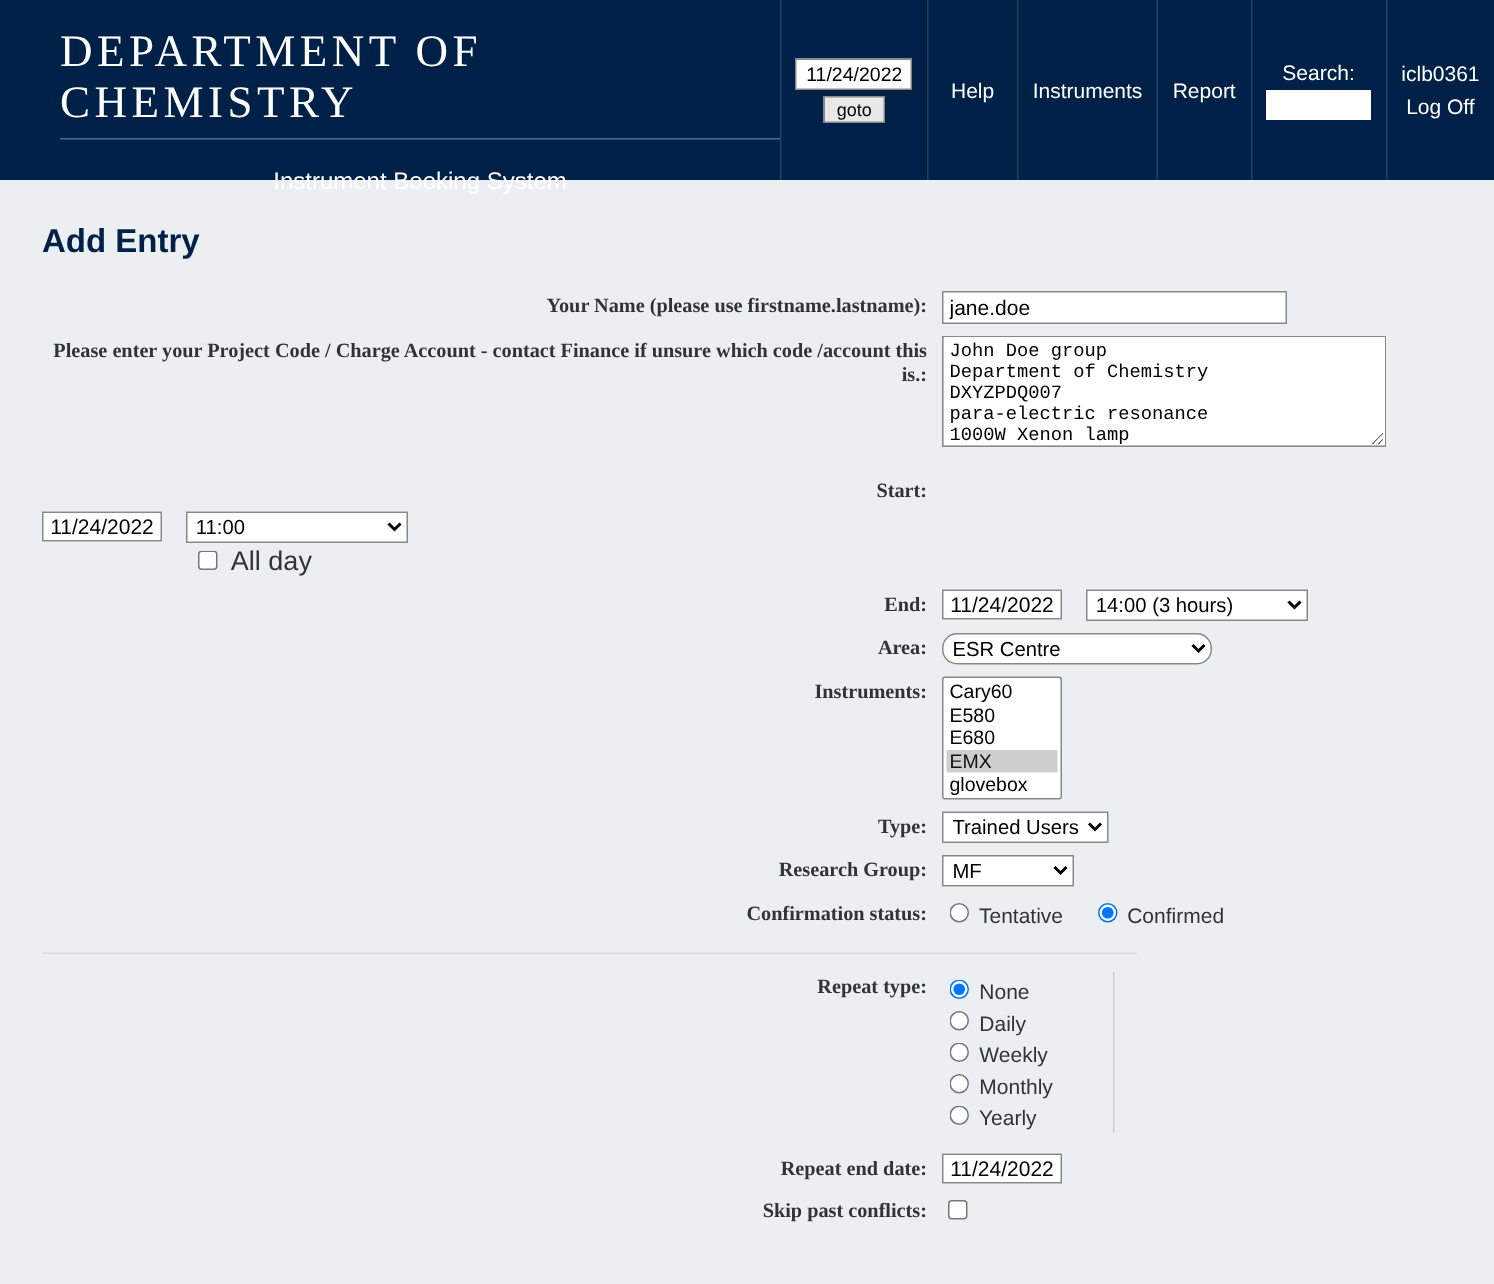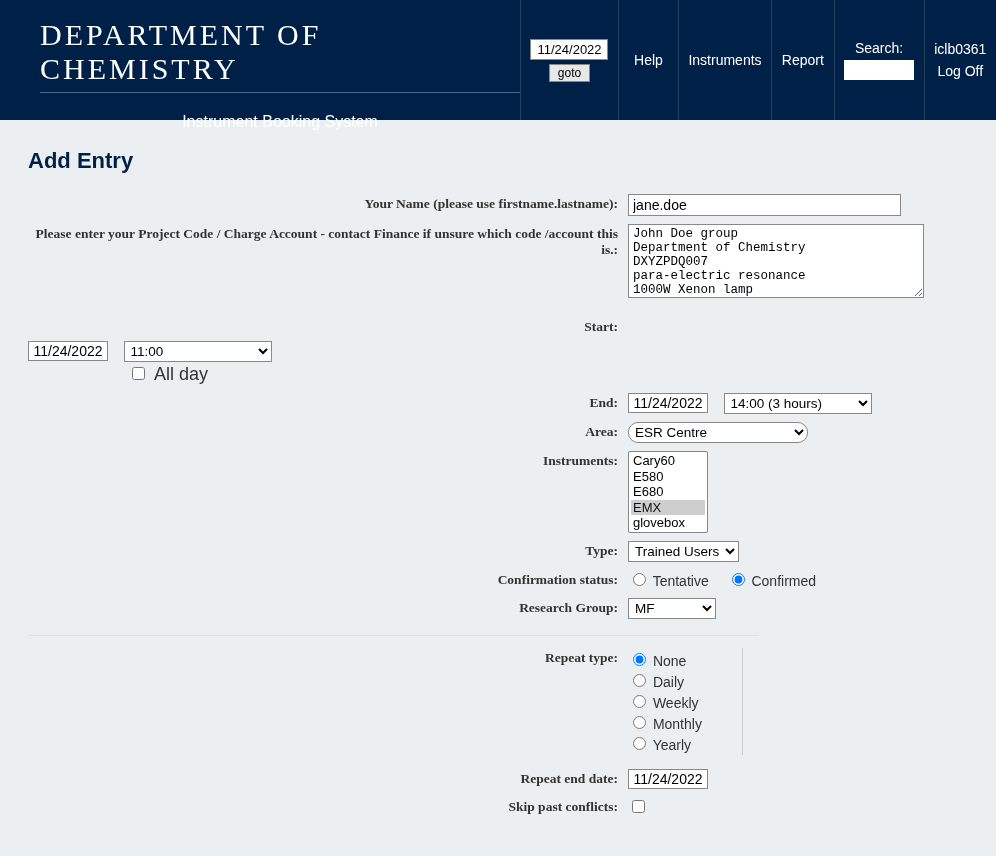--- a/index.html
+++ b/index.html
@@ -52,21 +52,21 @@
   .search-input { width:70px; height:20px; border:none; background:#fff; margin-top:4px; }
   .user-cell { text-align:center; line-height:1.6; }
 
   .content { padding: 18px 28px 40px 28px; }
   .page-title { font-size: 22px; font-weight:bold; color:#002147; margin: 10px 0 18px 0; }
 
   .form-row { display:flex; margin: 4px 0; align-items:flex-start; }
   .form-label { width: 600px; text-align:right; font-weight:bold; padding: 4px 10px 4px 0; font-size:13.5px;font-family:Liberation Serif, serif; }
   .form-control { flex:1; padding: 2px 0; }
 
-  input[type=text].wide { width: 273px; padding:2px 4px; border:1px solid #888; font-size:14px; }
+  input[type=text].wide { width: 230px; padding:2px 4px; border:1px solid #888; font-size:14px; }
   textarea.wide { width: 296px; height: 74px; padding:2px 4px; border:1px solid #888; font-family: Liberation Mono, monospace; font-size:12.5px; resize: both; overflow-y: scroll; }
   .date-input { width:80px; padding:1px 4px; border:1px solid #888; text-align:center; font-size:14px; }
   select { border:1px solid #888; font-size:13.5px; background:#fff; padding:1px 2px; }
   .time-select { width:148px; }
   .area-select { width:180px;border-radius:10px; }
   .instr-select { width:80px; font-family:Arial; font-size:13px; }
   .instr-select option { padding:0 2px; }
   .type-select, .rg-select { }
   .allday { font-size:18px; margin-left:2px; }
   .radio-row label { margin-right:14px; font-size:14px; }
@@ -169,30 +169,30 @@
         </select>
     </div>
   </div>
 
   <div class="form-row">
     <div class="form-label">Type:</div>
     <div class="form-control"><select class="type-select"><option>Trained Users</option></select></div>
   </div>
 
   <div class="form-row">
+    <div class="form-label">Research Group:</div>
+    <div class="form-control"><select class="rg-select" style="width:88px;"><option>MF</option></select></div>
+  </div>
+
+  <div class="form-row">
     <div class="form-label">Confirmation status:</div>
     <div class="form-control radio-row">
       <label><input type="radio" name="conf" style=""> <span>Tentative</span></label>
       <label><input type="radio" name="conf" checked="" style=""> <span>Confirmed</span></label>
     </div>
-  </div>
-
-  <div class="form-row">
-    <div class="form-label">Research Group:</div>
-    <div class="form-control"><select class="rg-select" style="width:88px;"><option>MF</option></select></div>
   </div>
 
   <hr class="sep" style="margin-left:0; width:730px;">
 
   <div class="form-row">
     <div class="form-label">Repeat type:</div>
     <div class="form-control repeat-wrap">
       <div class="repeat-options" id="repeat-options">
           <label><input type="radio" name="rep" checked="" style=""> None</label>
           <label><input type="radio" name="rep" style=""> Daily</label>

